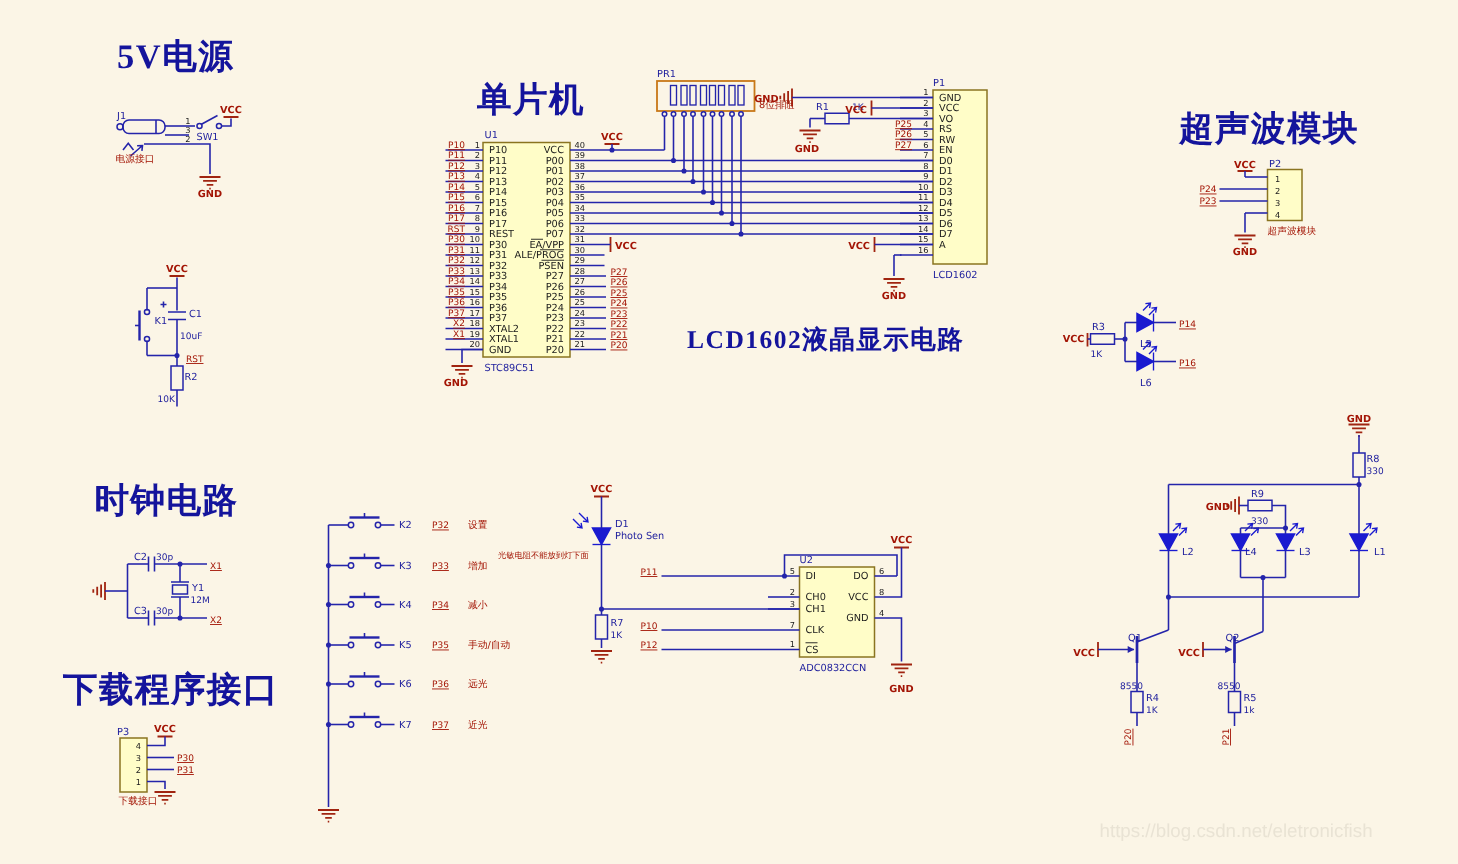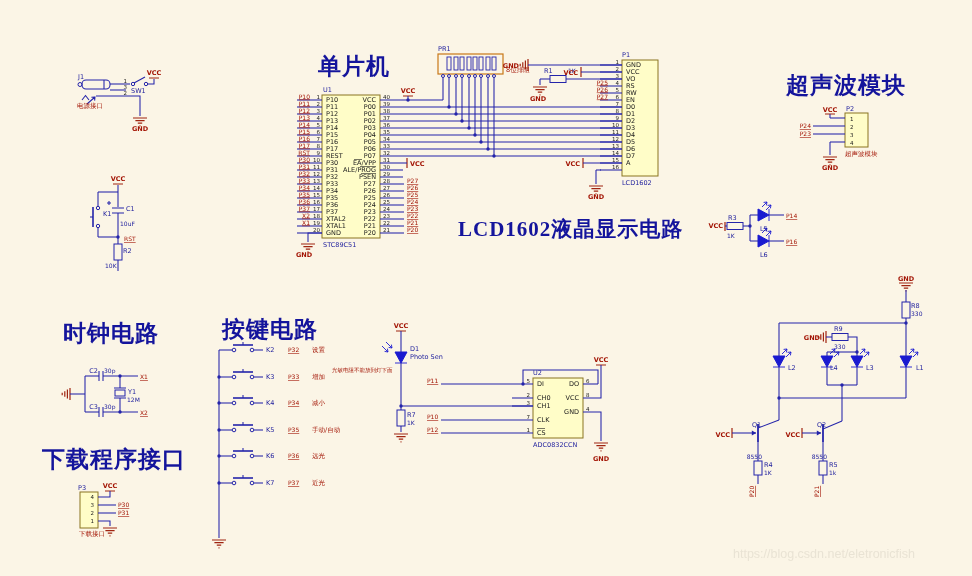--- a/index.html
+++ b/index.html
@@ -1,20 +1,20 @@
 <!DOCTYPE html>
 <html style="--bg: #fbf5e6; --wire: #2424aa; --title: #14149c; --ref: #1c1c9c; --red: #a31505; --red2: #a02410; --body: #fffdc8; --led: #1a1ad0;"><head>
 <meta charset="utf-8">
 <style>
   html,body{margin:0;padding:0;}
   body{width:972px;height:576px;overflow:hidden;background:var(--bg,#fbf5e6);font-family:"Liberation Sans",sans-serif;}
   #canvas{position:relative;width:972px;height:576px;background:var(--bg,#fbf5e6);}
   #sch{position:absolute;left:0;top:0;}
   .ttl{position:absolute;color:var(--title,#14149c);font:bold 23px "Liberation Serif",serif;letter-spacing:1px;white-space:nowrap;}
-  .ttl-sm{font-size:21px;}
+  .ttl-sm{font-size:17px;}
   .wm{position:absolute;color:#e9e3d4;font:12.5px "Liberation Sans",sans-serif;white-space:nowrap;}
   
   .t{font-family:"DejaVu Sans",sans-serif;}
   .r{fill:var(--ref,#1c1c9c);font-size:6.5px;}
   .v{fill:var(--ref,#1c1c9c);font-size:6px;}
   .n{fill:var(--red,#a31505);font-size:6px;text-decoration:underline;}
   .R{fill:var(--red,#a31505);font-size:6.5px;font-weight:bold;}
   .p{fill:#1a1a1a;font-size:5.5px;}
   .N{fill:#1a1a1a;font-size:6.5px;}
   .c{fill:var(--red,#a31505);font-size:6.5px;}
@@ -645,20 +645,20 @@
       <text x="762" y="459" class="t v" text-anchor="end">8550</text>
       <text x="827" y="459" class="t v" text-anchor="end">8550</text>
       <text x="764" y="467" class="t r">R4</text>
       <text x="764" y="475" class="t v">1K</text>
       <text x="829" y="467" class="t r">R5</text>
       <text x="829" y="475" class="t v">1k</text>
       <text x="754" y="497" class="t n" text-anchor="start" transform="rotate(-90 754 497)">P20</text>
       <text x="819" y="497" class="t n" text-anchor="start" transform="rotate(-90 819 497)">P21</text>
     </svg>
 
+  <div class="ttl" style="left:78px;top:22px">5V电源</div>
   <div class="ttl" style="left:42px;top:444px">下载程序接口</div>
   <div class="ttl" style="left:63px;top:318px">时钟电路</div>
   <div class="ttl" style="left:318px;top:51px">单片机</div>
-  <div class="ttl" style="left:222px;top:314px">按键电路</div>
   <div class="ttl ttl-sm" style="left:458px;top:215px">LCD1602液晶显示电路</div>
   <div class="ttl" style="left:786px;top:70px">超声波模块</div>
   <div class="wm" style="left:733px;top:547px">https://blog.csdn.net/eletronicfish</div>
 </div>
 
 </body></html>

